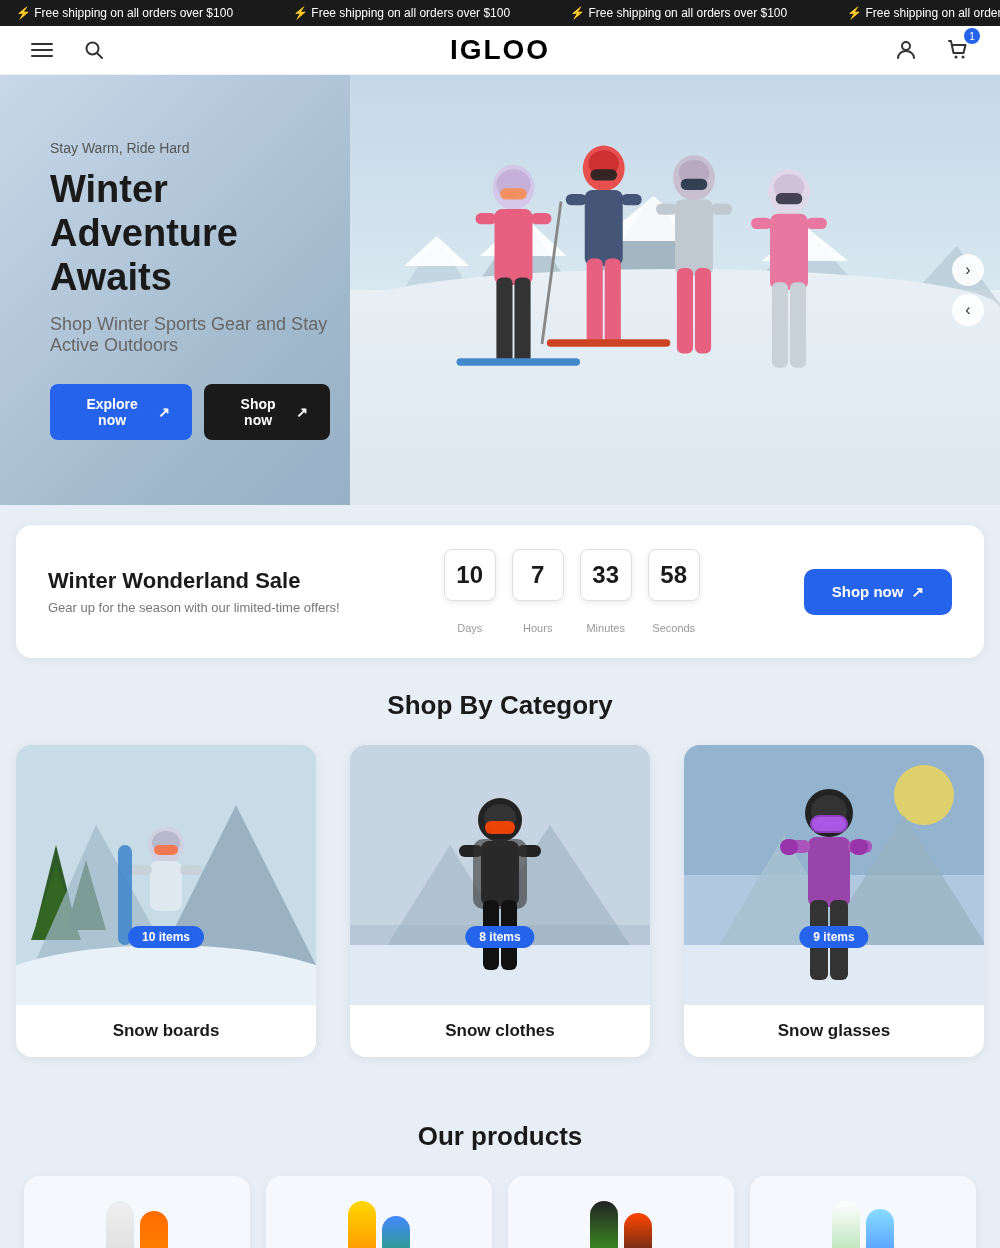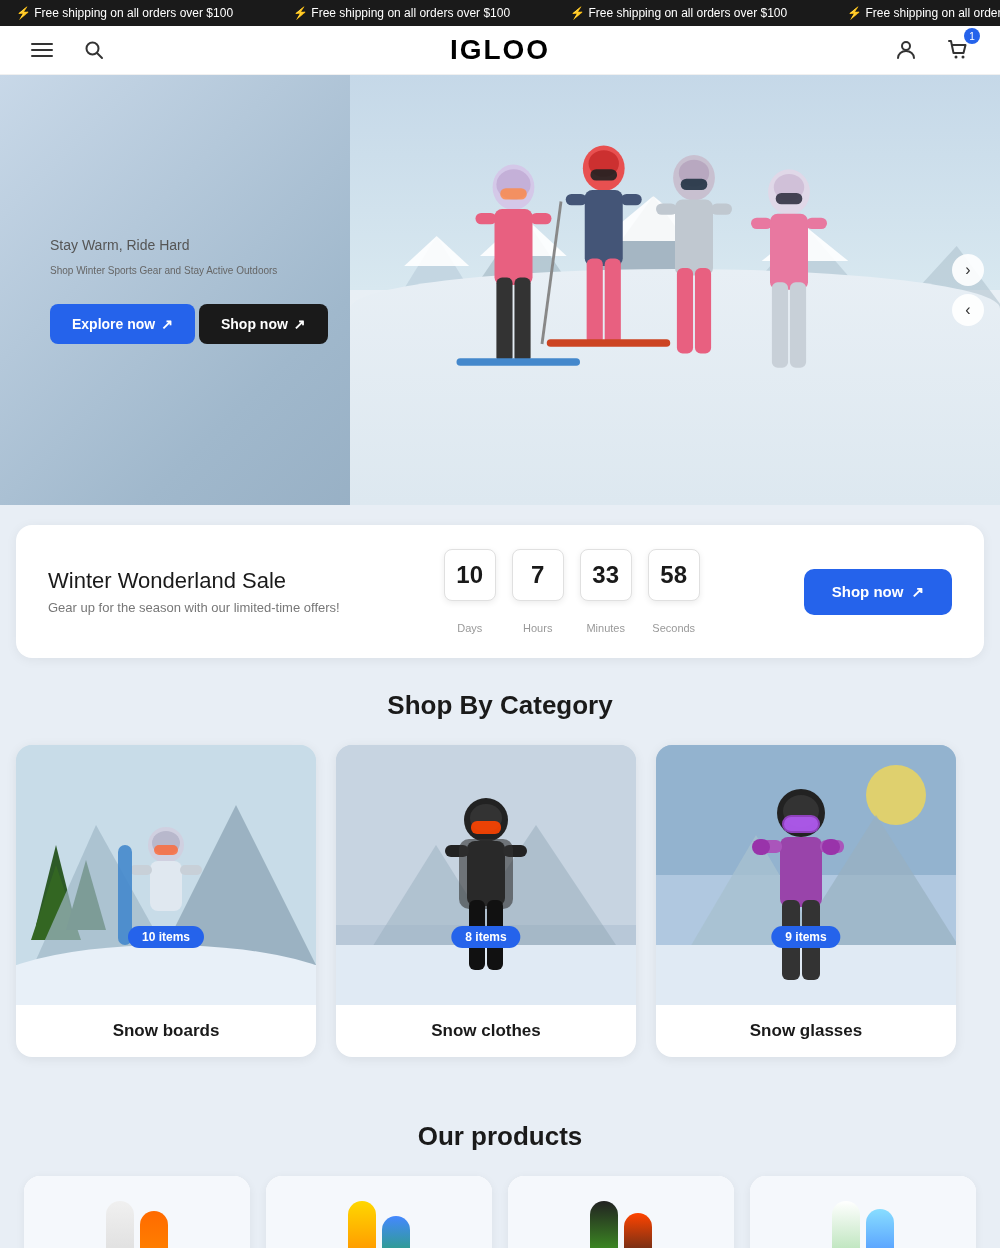--- a/index.html
+++ b/index.html
@@ -57,25 +57,25 @@
       margin-bottom: 12px;
     }
     .hero-title {
       font-size: 38px;
       font-weight: 800;
       color: #1a1a1a;
       line-height: 1.15;
       margin-bottom: 14px;
     }
     .hero-desc {
-      font-size: 10px;
+      font-size: 18px;
       color: #666;
       margin-bottom: 28px;
     }
-    .hero-buttons { display: flex; gap: 4px; }
+    .hero-buttons { display: flex; gap: 12px; }
     .btn-primary {
       background: #2563eb;
       color: #fff;
       border: none;
       padding: 12px 22px;
       border-radius: 8px;
       font-size: 14px;
       font-weight: 600;
       cursor: pointer;
       display: flex;
@@ -148,21 +148,21 @@
     .sale-banner {
       background: #fff;
       border-radius: 16px;
       margin: 20px 16px;
       padding: 24px 32px;
       display: flex;
       align-items: center;
       justify-content: space-between;
       box-shadow: 0 2px 12px rgba(0,0,0,0.06);
     }
-    .sale-info h2 { font-size: 22px; font-weight: 400; color: #1a1a1a; margin-bottom: 6px; }
+    .sale-info h2 { font-size: 22px; font-weight: 700; color: #1a1a1a; margin-bottom: 6px; }
     .sale-info p { font-size: 13px; color: #777; }
     .countdown { display: flex; gap: 16px; align-items: center; }
     .count-item { text-align: center; }
     .count-number {
       background: #fff;
       border: 1px solid #e0e0e0;
       border-radius: 8px;
       width: 52px;
       height: 52px;
       display: flex;
@@ -194,21 +194,21 @@
       text-align: center;
       font-size: 26px;
       font-weight: 700;
       color: #1a1a1a;
       margin: 32px 8px 24px;
     }
     .categories {
       display: flex;
       gap: 20px;
       padding: 0 16px;
-      justify-content: flex-start;
+      justify-content: space-between;
     }
     .category-card {
       background: #fff;
       border-radius: 16px;
       overflow: hidden;
       flex: 1;
       max-width: 300px;
       box-shadow: 0 2px 12px rgba(0,0,0,0.07);
       cursor: pointer;
     }
@@ -415,20 +415,21 @@
           <rect x="68" y="82" width="22" height="12" rx="6" fill="#e878a0"></rect>
           <rect x="32" y="150" width="17" height="90" rx="6" fill="#c8d0d8"></rect>
           <rect x="51" y="150" width="17" height="90" rx="6" fill="#c8d0d8"></rect>
         </g>
       </svg>
     </div>
   </div>
 
   <div class="hero-content">
     <p class="hero-subtitle">Stay Warm, Ride Hard</p>
+    <h1 class="hero-title">Winter Adventure Awaits</h1>
     <p class="hero-desc">Shop Winter Sports Gear and Stay Active Outdoors</p>
     <div class="hero-buttons">
       <button class="btn-primary">
         <span>Explore now</span>
         <span>↗</span>
       </button>
       <button class="btn-dark">
         <span>Shop now</span>
         <span>↗</span>
       </button>

